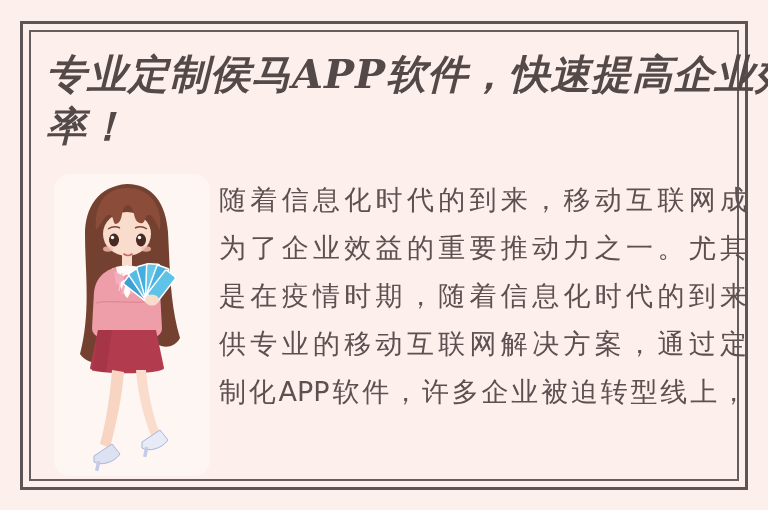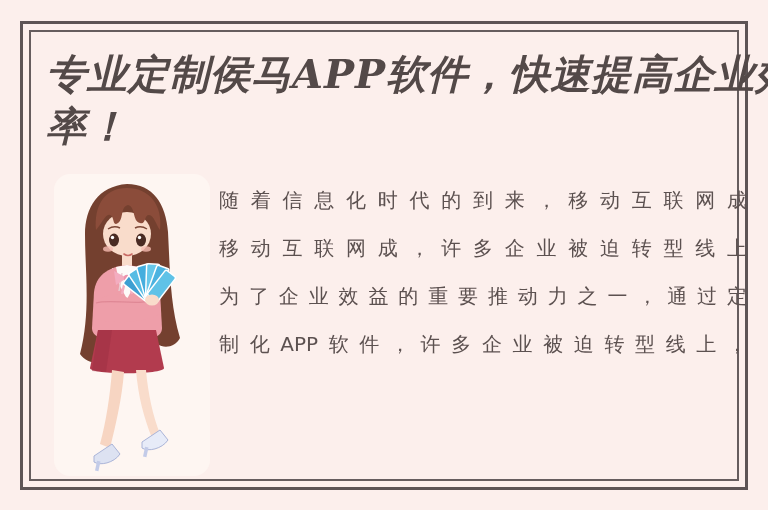--- a/index.html
+++ b/index.html
@@ -44,21 +44,21 @@
     white-space: nowrap;
   }
   .title .t-line { display: block; height: 52px; overflow: hidden; }
 
   
   .article {
     position: absolute;
     left: 219px; top: 176px;
     width: 528px;
     color: #5c5150;
-    font-size: 20px;
+    font-size: 27px;
   }
   .body-line {
     display: block;
     height: 48px;
     line-height: 48px;
     text-align: justify;
     text-align-last: justify;
     white-space: nowrap;
     overflow: hidden;
   }
@@ -163,18 +163,19 @@
     <g>
       <path d="M42,286 L60,274 L68,284 C62,293 48,296 42,292 Z" fill="#dde2f2" stroke="#aab4d8" stroke-width="1"></path>
       <rect x="44" y="291" width="3.5" height="10" fill="#c3cbe8" transform="rotate(12 46 296)"></rect>
       <path d="M90,272 L108,260 L116,270 C110,279 96,282 90,278 Z" fill="#e7ebf8" stroke="#aab4d8" stroke-width="1"></path>
       <rect x="92" y="277" width="3.5" height="10" fill="#c3cbe8" transform="rotate(12 94 282)"></rect>
     </g>
   </svg>
 
   <div class="article">
     <span class="body-line">随着信息化时代的到来，移动互联网成</span>
-    <span class="body-line">移动互联网成，许多企业被迫转型线上</span>
-    <span class="body-line">为了企业效益的重要推动力之一，通过定</span>
+    <span class="body-line">为了企业效益的重要推动力之一。尤其</span>
+    <span class="body-line">是在疫情时期，随着信息化时代的到来</span>
+    <span class="body-line">供专业的移动互联网解决方案，通过定</span>
     <span class="body-line">制化APP软件，许多企业被迫转型线上，</span>
   </div>
 
 </div>
 
 </body></html>

